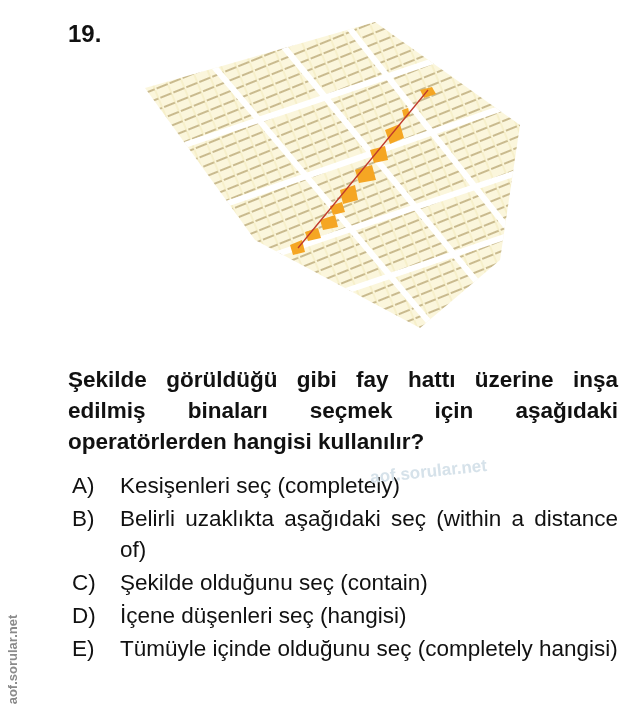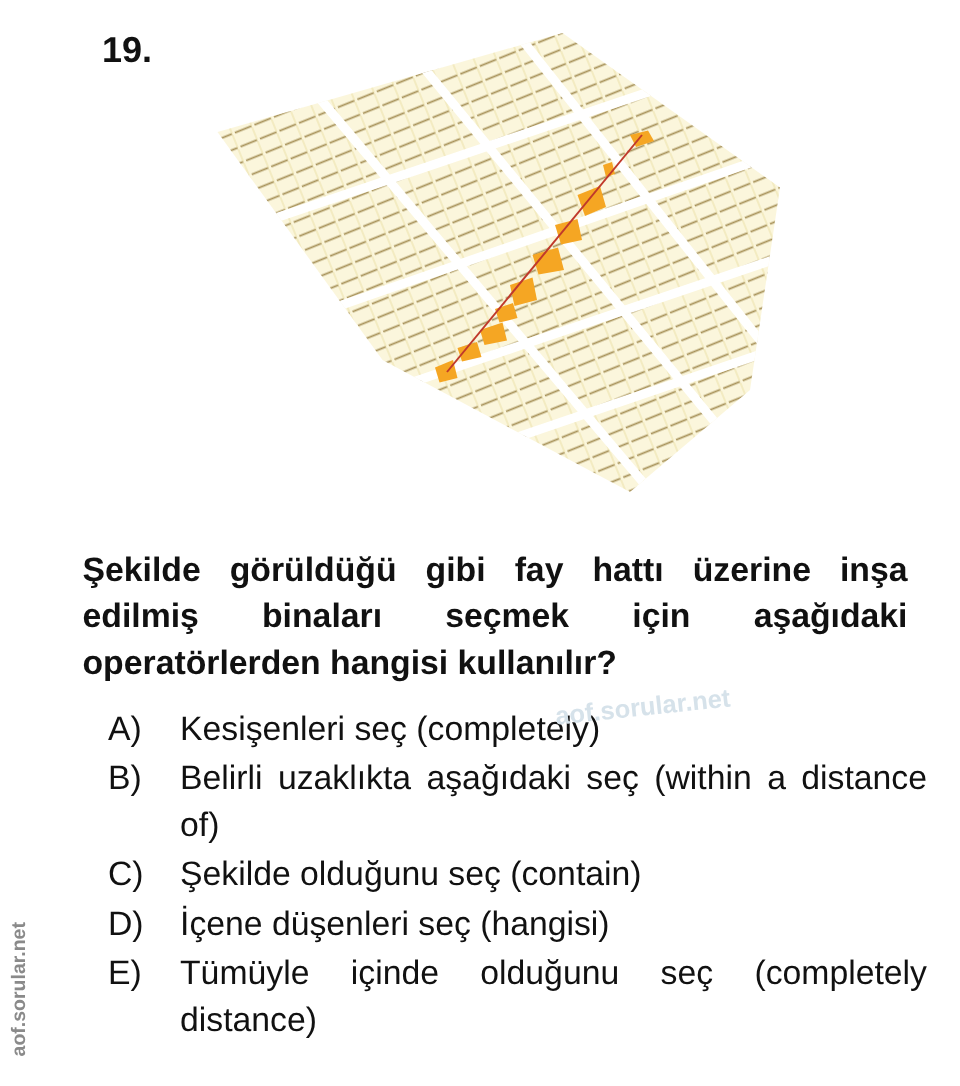--- a/index.html
+++ b/index.html
@@ -1,20 +1,20 @@
 <!DOCTYPE html>
 <html><head>
 <meta charset="utf-8">
 <style>
   html, body { margin:0; padding:0; background:#ffffff; }
   body { width:640px; height:724px; position:relative; overflow:hidden;
          font-family:"Liberation Sans", sans-serif; color:#111; }
   .qnum { position:absolute; left:24px; top:20px; font-size:24px; font-weight:bold;margin-left:44px; }
   .figure { position:absolute; left:140px; top:10px; width:385px; height:325px; }
-  .question { position:absolute; left:55px; top:364px; width:550px; font-size:22.5px;
+  .question { position:absolute; left:68px; top:364px; width:550px; font-size:22.5px;
               font-weight:bold; line-height:31px; text-align:justify; }
   .options { position:absolute; left:72px; top:470px; width:546px; font-size:22.5px; line-height:31px; }
   .opt { display:flex; margin-bottom:2px; }
   .opt .letter { width:48px; flex:none; }
   .opt .text { flex:1; text-align:justify; }
   .opt.b { margin-bottom:2px; }
   .wm-side { position:absolute; left:-38px; top:652px; transform:rotate(-90deg);
              font-size:13px; font-weight:bold; color:#8a8a8a; width:100px; text-align:center; }
   .wm-inline { position:absolute; left:370px; top:462px; font-size:17px; font-weight:bold;
                color:#d6e2ea; transform:rotate(-6deg); }
@@ -76,18 +76,18 @@
   <div class="opt">
     <span class="letter">C)</span>
     <span class="text">Şekilde olduğunu seç (contain)</span>
   </div>
   <div class="opt">
     <span class="letter">D)</span>
     <span class="text">İçene düşenleri seç (hangisi)</span>
   </div>
   <div class="opt">
     <span class="letter">E)</span>
-    <span class="text">Tümüyle içinde olduğunu seç (completely distance)</span>
+    <span class="text">Tümüyle içinde olduğunu seç (completely hangisi)</span>
   </div>
 </div>
 
 <div class="wm-inline">aof.sorular.net</div>
 <div class="wm-side">aof.sorular.net</div>
 
 </body></html>

